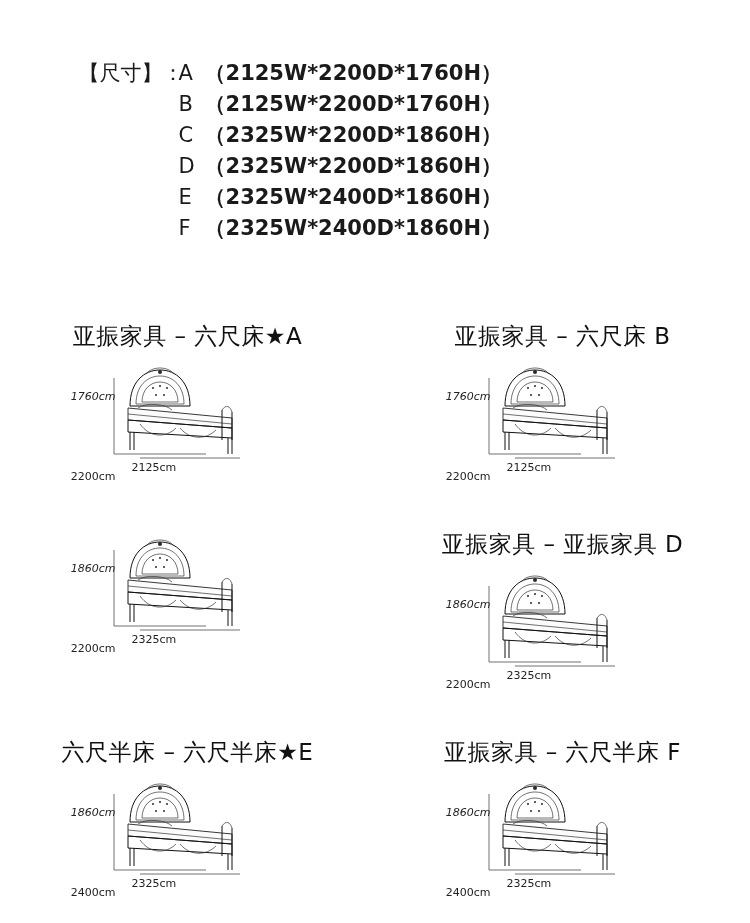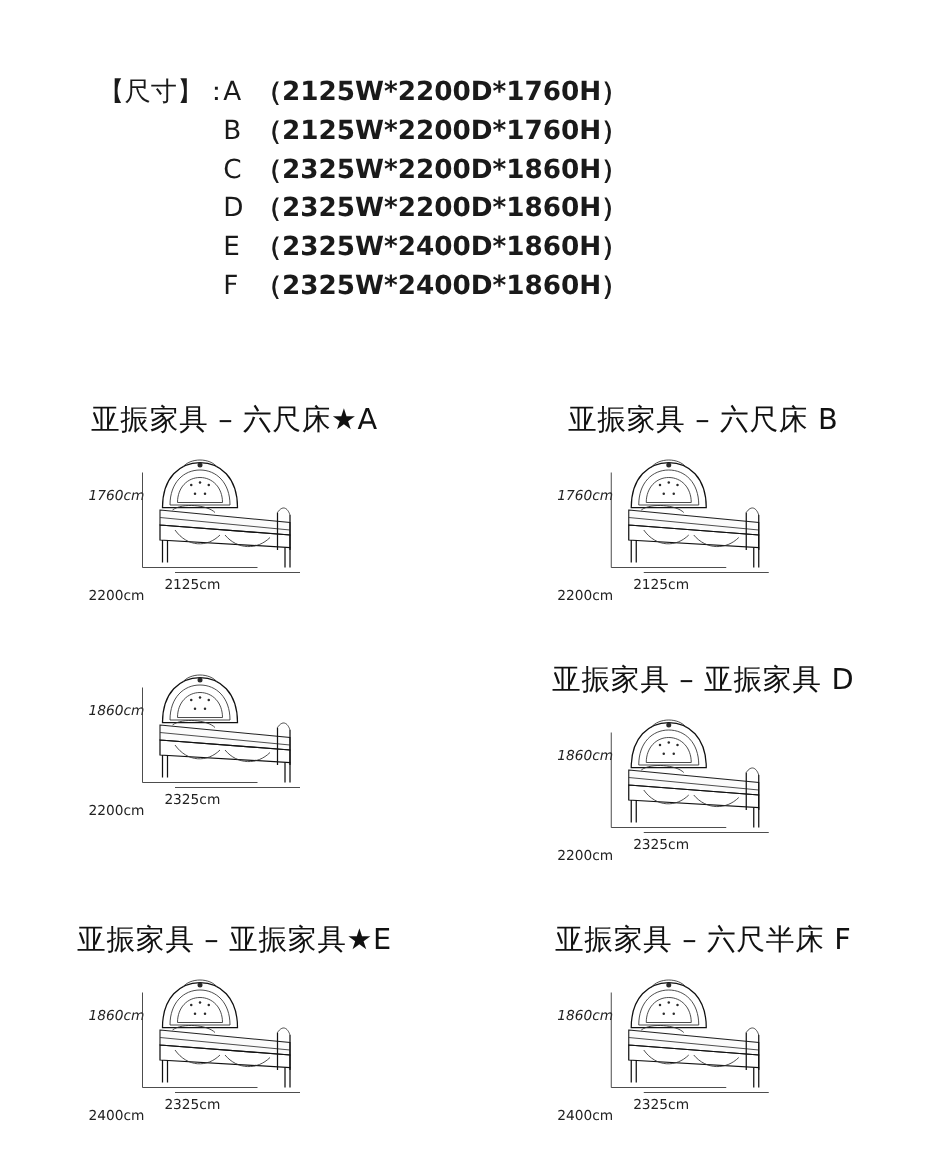--- a/index.html
+++ b/index.html
@@ -310,21 +310,21 @@
           <path class="thin" d="M112 48 C116 42 120 44 122 50"></path>
         </svg>
       </div>
     </div>
 
   </div>
 
   <div class="grid-row">
 
     <div class="card">
-      <div class="card-title">亚振家具 – 亚振家具★E</div>
+      <div class="card-title">六尺半床 – 六尺半床★E</div>
       <div class="card-fig">
         <span class="dim dim-h">1860cm</span>
         <span class="dim dim-d">2400cm</span>
         <span class="dim dim-w">2325cm</span>
         <svg class="bed" viewBox="0 0 180 110">
           <line class="thin" x1="4" y1="16" x2="4" y2="92"></line>
           <line class="thin" x1="4" y1="92" x2="96" y2="92"></line>
           <line class="thin" x1="30" y1="96" x2="130" y2="96"></line>
           <path class="ln" d="M20 44 C20 20 34 8 50 8 C66 8 80 20 80 44 Z"></path>
           <path class="thin" d="M26 42 C26 24 37 14 50 14 C63 14 74 24 74 42 Z"></path>

